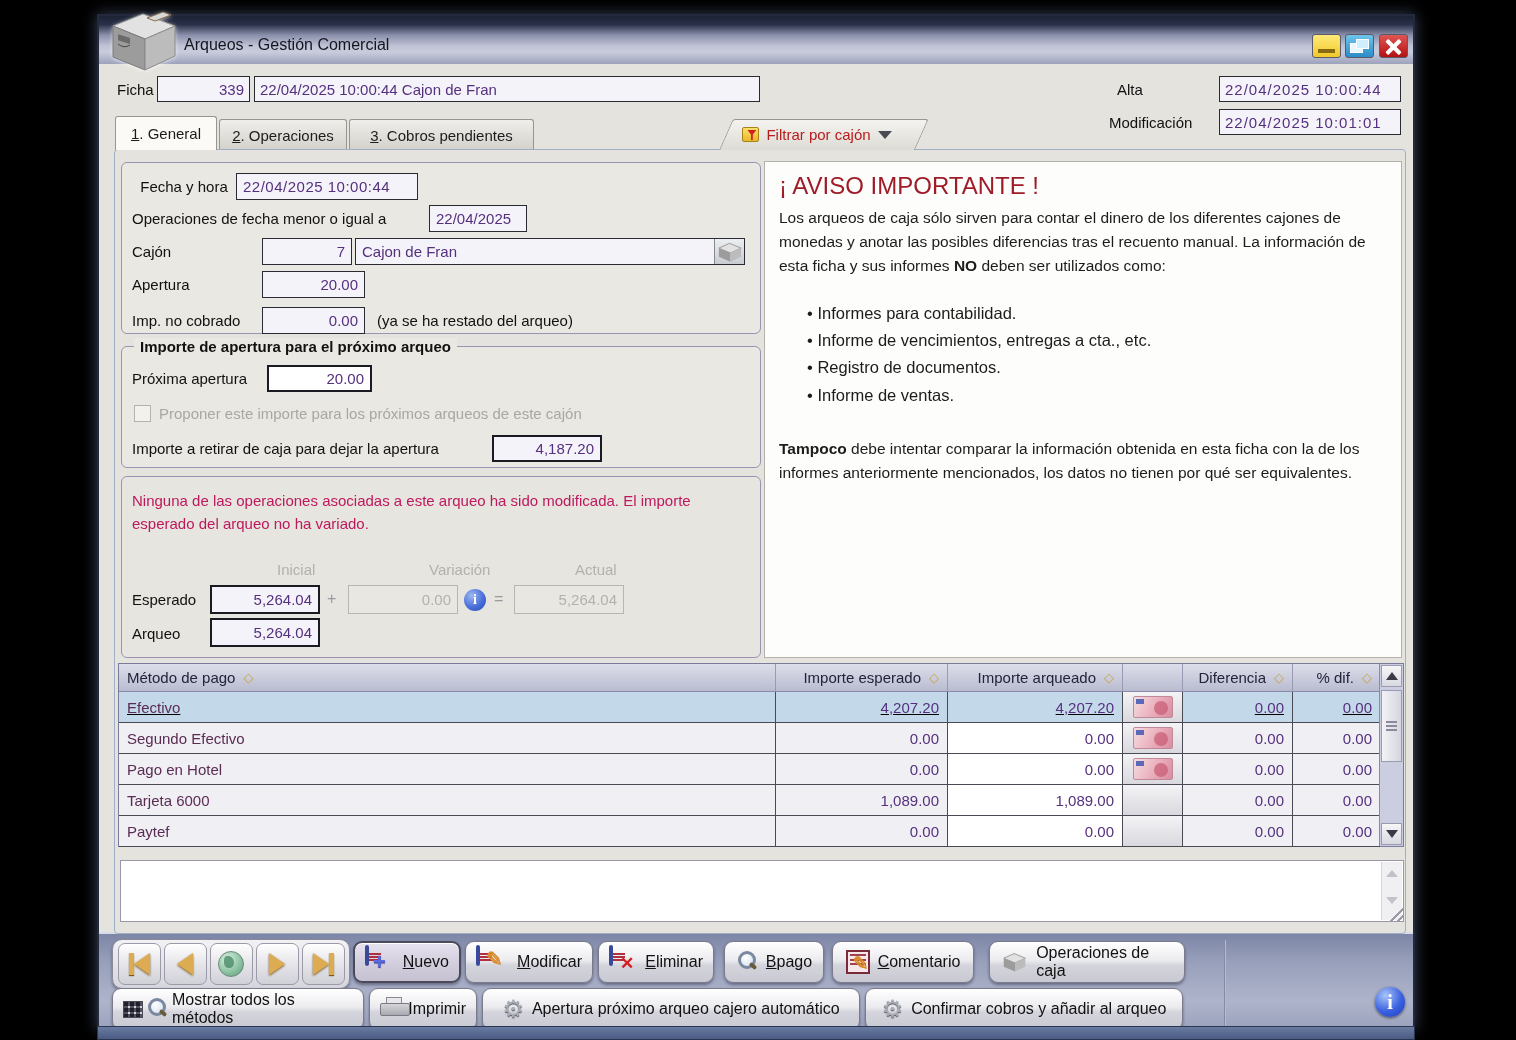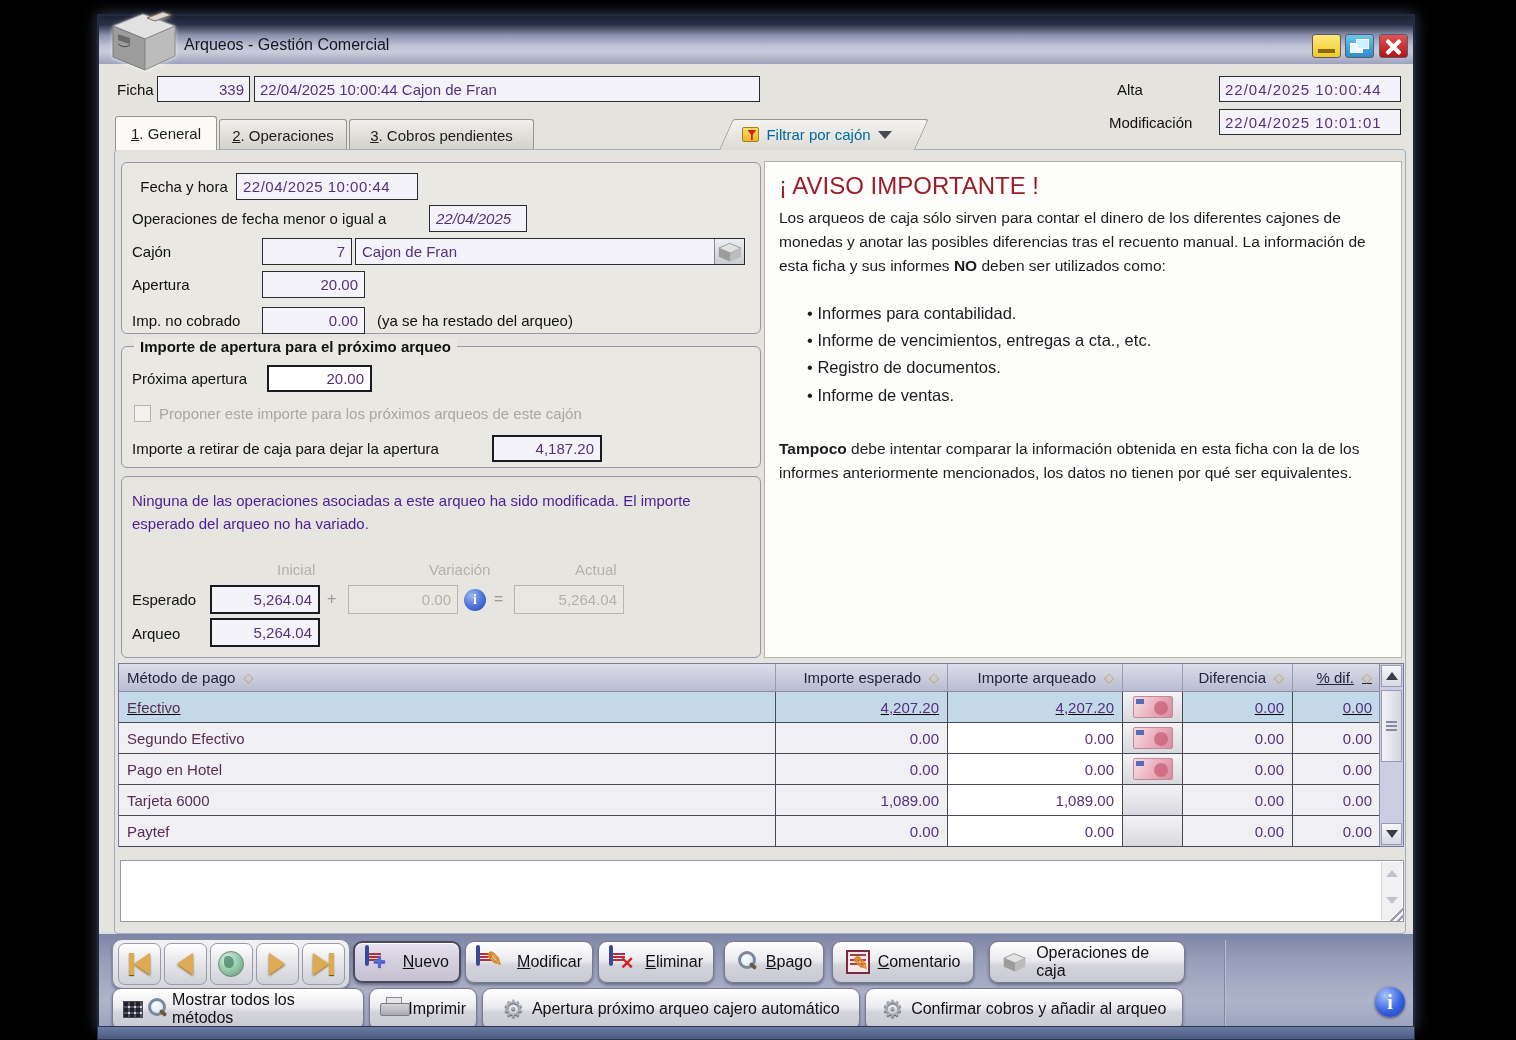--- a/index.html
+++ b/index.html
@@ -38,21 +38,21 @@
 
   
   .tab { position:absolute; top:103px; height:31px; background:linear-gradient(#efeeea,#d3d1cb); border:1px solid #97958d; border-bottom:none; display:flex; align-items:center; justify-content:center; font-size:15px; color:#1c1c1c; border-radius:3px 3px 0 0; }
   .tab.active { background:#fbfaf6; height:34px; top:100px; z-index:3; }
   .tab-1 { left:16px; width:102px; }
   .tab-2 { left:120px; width:128px; }
   .tab-3 { left:250px; width:185px; }
   .tab .k { text-decoration:underline; }
   .filter-tab { position:absolute; left:620px; top:103px; width:196px; height:31px; z-index:2; }
   .filter-tab .bgshape { position:absolute; inset:0; background:linear-gradient(#f4f3ef,#dddbd5); border:1px solid #97958d; border-bottom:none; transform:skewX(-24deg); transform-origin:bottom left; border-radius:3px 3px 0 0; }
-  .filter-tab .inner { position:absolute; inset:0; display:flex; align-items:center; justify-content:center; gap:7px; font-size:15px; color:#0369a1; }
+  .filter-tab .inner { position:absolute; inset:0; display:flex; align-items:center; justify-content:center; gap:7px; font-size:15px; color:#b91c1c; }
   .funnel-icon { width:17px; height:15px; background:linear-gradient(#ffe06a,#e8b82a); border:1px solid #a8831a; border-radius:2px; position:relative; }
   .funnel-icon::after { content:""; position:absolute; left:4px; top:2px; width:9px; height:10px; background:#d42020; clip-path:polygon(0 0,100% 0,60% 45%,60% 100%,40% 100%,40% 45%); }
   .caret-down { width:0; height:0; border-left:7px solid transparent; border-right:7px solid transparent; border-top:8px solid #4a4a52; }
 
   
   .content { position:absolute; left:15px; top:133px; width:1292px; height:785px; background:#e5e3de; border:1px solid #9fb0c6; border-radius:4px; z-index:1; }
   .panel { position:absolute; background:#eae8e2; border:1px solid #9a93b2; border-radius:6px; }
   .panel-fields { left:6px; top:12px; width:640px; height:172px; }
   .panel-apertura { left:6px; top:196px; width:640px; height:122px; }
   .panel-esperado { left:6px; top:326px; width:640px; height:182px; background:#e7e5df; }
@@ -62,21 +62,21 @@
   .inbox { background:#f5f3fa; border:1px solid #2a2a33; height:27px; font-size:15px; color:#55307e; display:flex; align-items:center; padding:0 6px; }
   .inbox.num { justify-content:flex-end; }
   .inbox.white { background:#fff; }
   .cajon-picker { width:30px; height:25px; background:linear-gradient(#eceff2,#c9ccd2); border-left:1px solid #888; display:flex; align-items:center; justify-content:center; }
 
   .groupbox-title { position:absolute; left:12px; top:-9px; background:#eae8e2; padding:0 6px; font-size:15px; font-weight:bold; color:#111; }
   .checkrow { position:absolute; left:12px; top:58px; display:flex; align-items:center; gap:8px; }
   .checkbox { width:17px; height:17px; background:#f2f1ee; border:1px solid #b5b3ad; }
   .dis-text { font-size:15px; color:#a9a7a1; }
 
-  .msg-text { position:absolute; left:10px; top:12px; width:600px; font-size:15px; color:#4c1d95; line-height:1.55; }
+  .msg-text { position:absolute; left:10px; top:12px; width:600px; font-size:15px; color:#be185d; line-height:1.55; }
   .colhdr { position:absolute; font-size:15px; color:#b3b1ab; }
   .calcbox { position:absolute; height:29px; font-size:15px; display:flex; align-items:center; justify-content:flex-end; padding:0 6px; }
   .calcbox.strong { background:#f5f3fa; border:2px solid #1a1a22; color:#55307e; }
   .calcbox.dis { background:#e9e7e1; border:1px solid #b8b6b0; color:#b3b1ab; }
   .opgray { position:absolute; font-size:16px; color:#9a98a0; }
   .info-circle { position:absolute; width:22px; height:22px; border-radius:50%; background:radial-gradient(circle at 35% 30%, #9db8f0, #4a6fd8 55%, #2a4ab8); color:#fff; font-size:14px; font-weight:bold; font-family:"Liberation Serif", serif; display:flex; align-items:center; justify-content:center; }
 
   .aviso-title { font-size:24px; color:#9e1c28; margin-bottom:6px; }
   .aviso-p { font-size:15.5px; color:#1c1c1c; line-height:1.55; }
   .aviso-bullets { margin:22px 0 0 28px; }
@@ -214,21 +214,21 @@
 
     <div class="content">
 
       <div class="panel panel-fields">
         <div class="frow" style="left:10px; top:10px;">
           <span class="lbl" style="width:104px;text-align:center;">Fecha y hora</span>
           <div class="inbox" style="width:182px; letter-spacing:.5px;">22/04/2025  10:00:44</div>
         </div>
         <div class="frow" style="left:10px; top:42px;">
           <span class="lbl" style="width:297px;">Operaciones de fecha menor o igual a</span>
-          <div class="inbox" style="width:98px;font-style:italic;">22/04/2025</div>
+          <div class="inbox" style="width:98px;">22/04/2025</div>
         </div>
         <div class="frow" style="left:10px; top:75px;">
           <span class="lbl" style="width:130px;">Cajón</span>
           <div class="inbox num" style="width:90px;">7</div>
           <div class="inbox" style="width:390px; margin-left:3px; position:relative; padding-right:34px;">
             <span>Cajon de Fran</span>
             <div class="cajon-picker" style="position:absolute; right:0; top:0;">
               <svg class="cube-sm" viewBox="0 0 30 24">
                 <polygon points="4,8 15,3 27,8 16,13" fill="#e2e2e2" stroke="#9a9a9a"></polygon>
                 <polygon points="4,8 16,13 16,22 4,17" fill="#9c9c9c"></polygon>
@@ -306,21 +306,21 @@
             </div>
           <div class="th" style="width:175px; justify-content:flex-end;">
               <span>Importe arqueado</span>
               <span class="diamond">◇</span>
             </div>
           <div class="th" style="width:60px;"></div>
           <div class="th" style="width:110px; justify-content:flex-end;">
               <span>Diferencia</span>
               <span class="diamond">◇</span>
             </div>
-          <div class="th" style="width:87px; justify-content:flex-end; border-right:none;text-decoration:underline;">
+          <div class="th" style="width:87px; justify-content:flex-end; border-right:none;">
               <span>% dif.</span>
               <span class="diamond">◇</span>
             </div>
         </div>
 
         <div class="trow sel" style="top:28px;text-decoration:underline;">
           <div class="td" style="width:657px; background:inherit;">Efectivo</div>
           <div class="td num" style="width:172px; background:inherit;">4,207.20</div>
           <div class="td num" style="width:175px; background:inherit;">4,207.20</div>
           <div class="billbtn">

